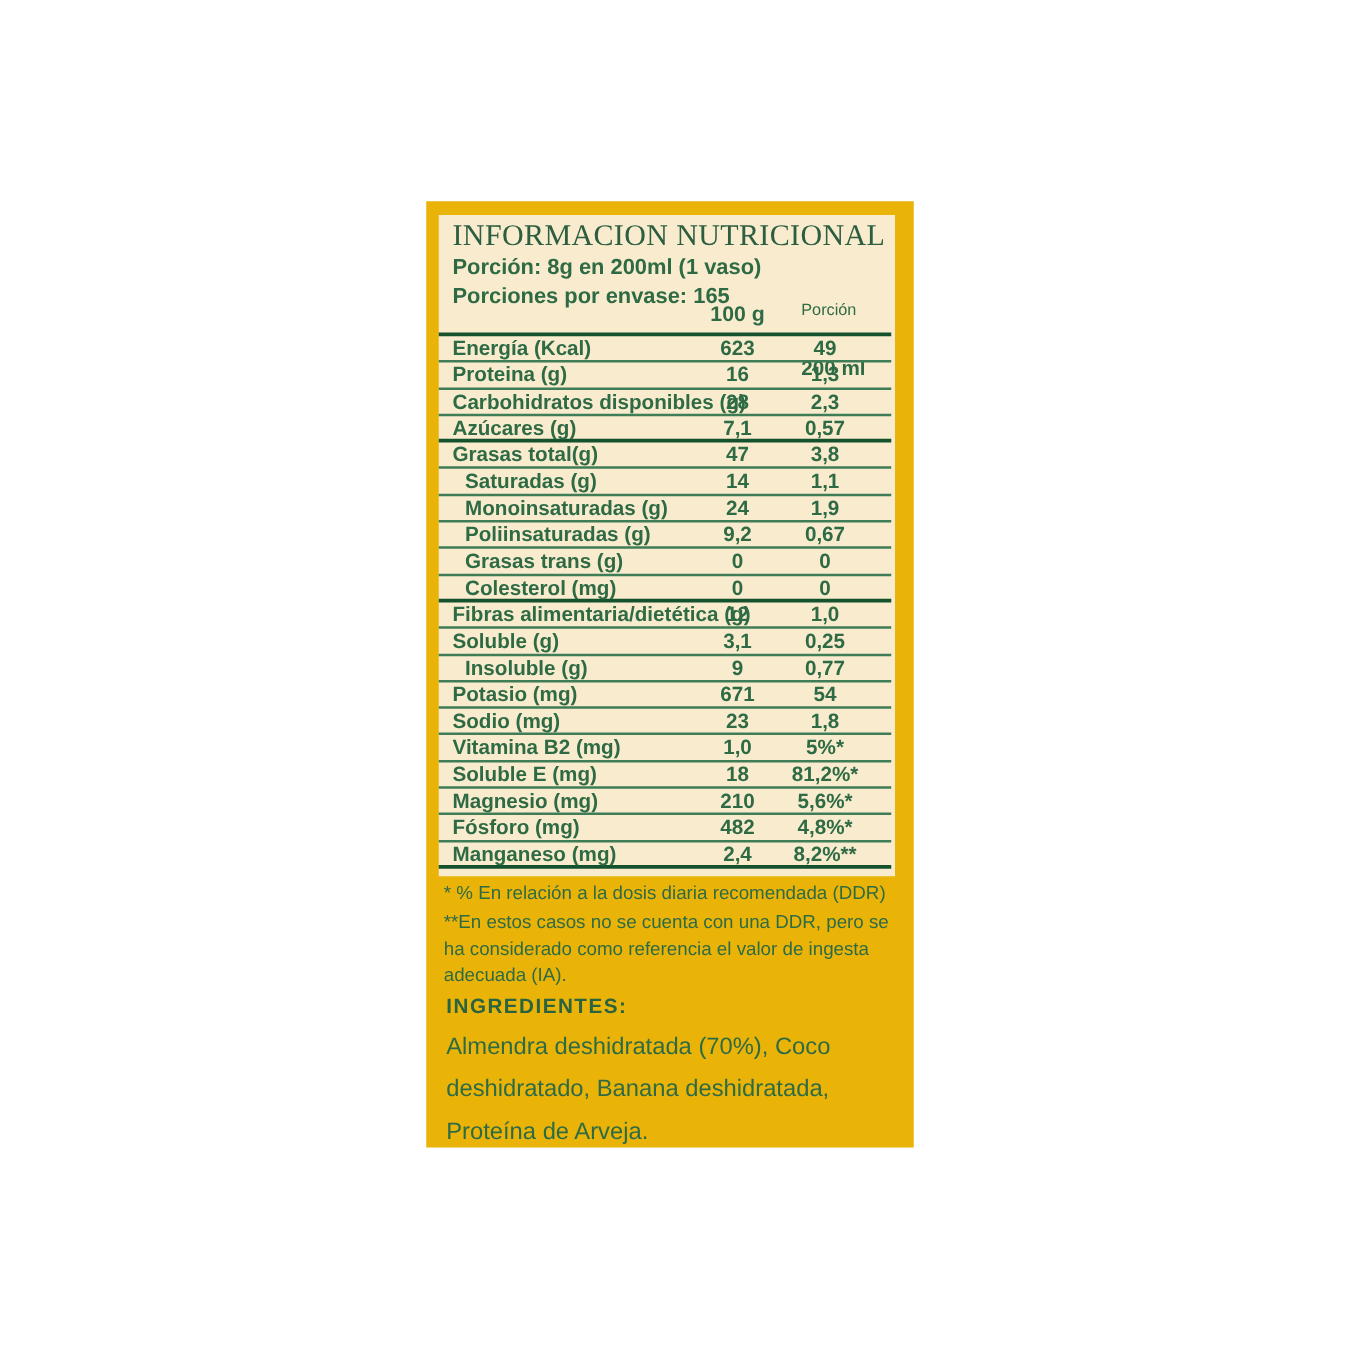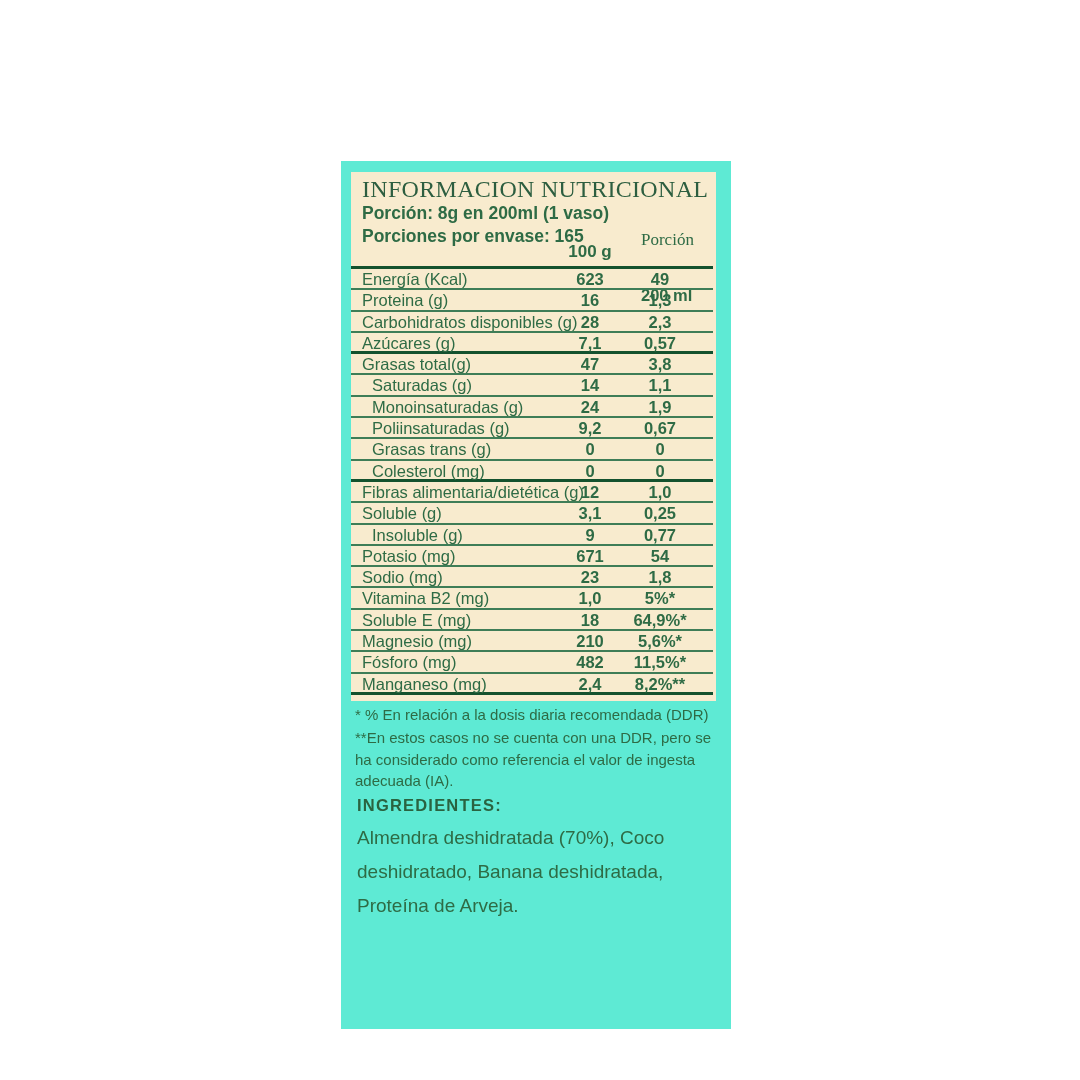--- a/index.html
+++ b/index.html
@@ -1,32 +1,32 @@
 <!DOCTYPE html>
 <html><head>
 <meta charset="utf-8">
 <style>
   html,body{margin:0;padding:0;background:#ffffff;}
   #canvas{position:relative;width:1080px;height:1080px;background:#ffffff;overflow:hidden;
           font-family:"Liberation Sans",sans-serif;}
-  .label-outer{position:absolute;left:341px;top:161px;width:390px;height:868px;background:#5eead4;}
+  .label-outer{position:absolute;left:341px;top:161px;width:390px;height:757px;background:#eab308;}
   .label-inner{position:absolute;left:10px;top:11px;width:365px;height:529px;background:#F8EBCE;}
   .title{position:absolute;left:11px;top:4px;width:350px;
          font-family:"Liberation Serif",serif;font-size:24px;font-weight:400;
          color:#2D5E40;letter-spacing:.3px;white-space:nowrap;}
   .serving{position:absolute;left:11px;font-size:17.5px;font-weight:700;color:#2E6B45;white-space:nowrap;}
   .serv1{top:31px;} .serv2{top:54px;}
   .colhead-100g{position:absolute;left:199px;top:70px;width:80px;text-align:center;
                 font-size:17px;font-weight:700;color:#2E6B45;}
-  .colhead-porcion-sm{position:absolute;left:290px;top:58px;font-size:17px;font-weight:400;color:#2E6B45;font-family:Liberation Serif, serif;}
+  .colhead-porcion-sm{position:absolute;left:290px;top:68px;font-size:13px;font-weight:400;color:#2E6B45;}
   .colhead-porcion{position:absolute;left:290px;top:70px;font-size:16.5px;font-weight:700;color:#2E6B45;margin-top:44px;}
   .ntable{position:absolute;left:0px;top:94px;width:362px;border-top:3.5px solid #14522E;}
   .row{position:relative;height:21.3px;box-sizing:border-box;border-bottom:2px solid #3F7D57;}
   .row.thick{border-bottom:3.5px solid #14522E;}
-  .rname{position:absolute;left:11px;top:1px;font-size:16.5px;font-weight:400;color:#2E6B45;
+  .rname{position:absolute;left:11px;top:1px;font-size:16.5px;font-weight:700;color:#2E6B45;
          white-space:nowrap;line-height:19px;}
   .row.indent .rname{left:21px;}
   .rv{position:absolute;top:1px;width:80px;text-align:center;font-size:16.5px;font-weight:700;
       color:#2E6B45;line-height:19px;}
   .v100{left:199px;} .vpor{left:269px;}
   .fn{position:absolute;left:14px;color:#2E6B45;font-size:15px;font-weight:400;line-height:21.5px;white-space:nowrap;}
   .fn1{top:543px;}
   .fn2{top:566px;}
   .ing-title{position:absolute;left:16px;top:635px;font-size:16.5px;font-weight:700;
              letter-spacing:1.2px;color:#2A6340;}
@@ -124,31 +124,31 @@
             <span class="rv vpor">1,8</span>
           </div>
           <div class="row">
             <span class="rname">Vitamina B2 (mg)</span>
             <span class="rv v100">1,0</span>
             <span class="rv vpor">5%*</span>
           </div>
           <div class="row">
             <span class="rname">Soluble E (mg)</span>
             <span class="rv v100">18</span>
-            <span class="rv vpor">64,9%*</span>
+            <span class="rv vpor">81,2%*</span>
           </div>
           <div class="row">
             <span class="rname">Magnesio (mg)</span>
             <span class="rv v100">210</span>
             <span class="rv vpor">5,6%*</span>
           </div>
           <div class="row">
             <span class="rname">Fósforo (mg)</span>
             <span class="rv v100">482</span>
-            <span class="rv vpor">11,5%*</span>
+            <span class="rv vpor">4,8%*</span>
           </div>
           <div class="row thick">
             <span class="rname">Manganeso (mg)</span>
             <span class="rv v100">2,4</span>
             <span class="rv vpor">8,2%**</span>
           </div>
         </div>
     </div>
 
     <div class="fn fn1">* % En relación a la dosis diaria recomendada (DDR)</div>

